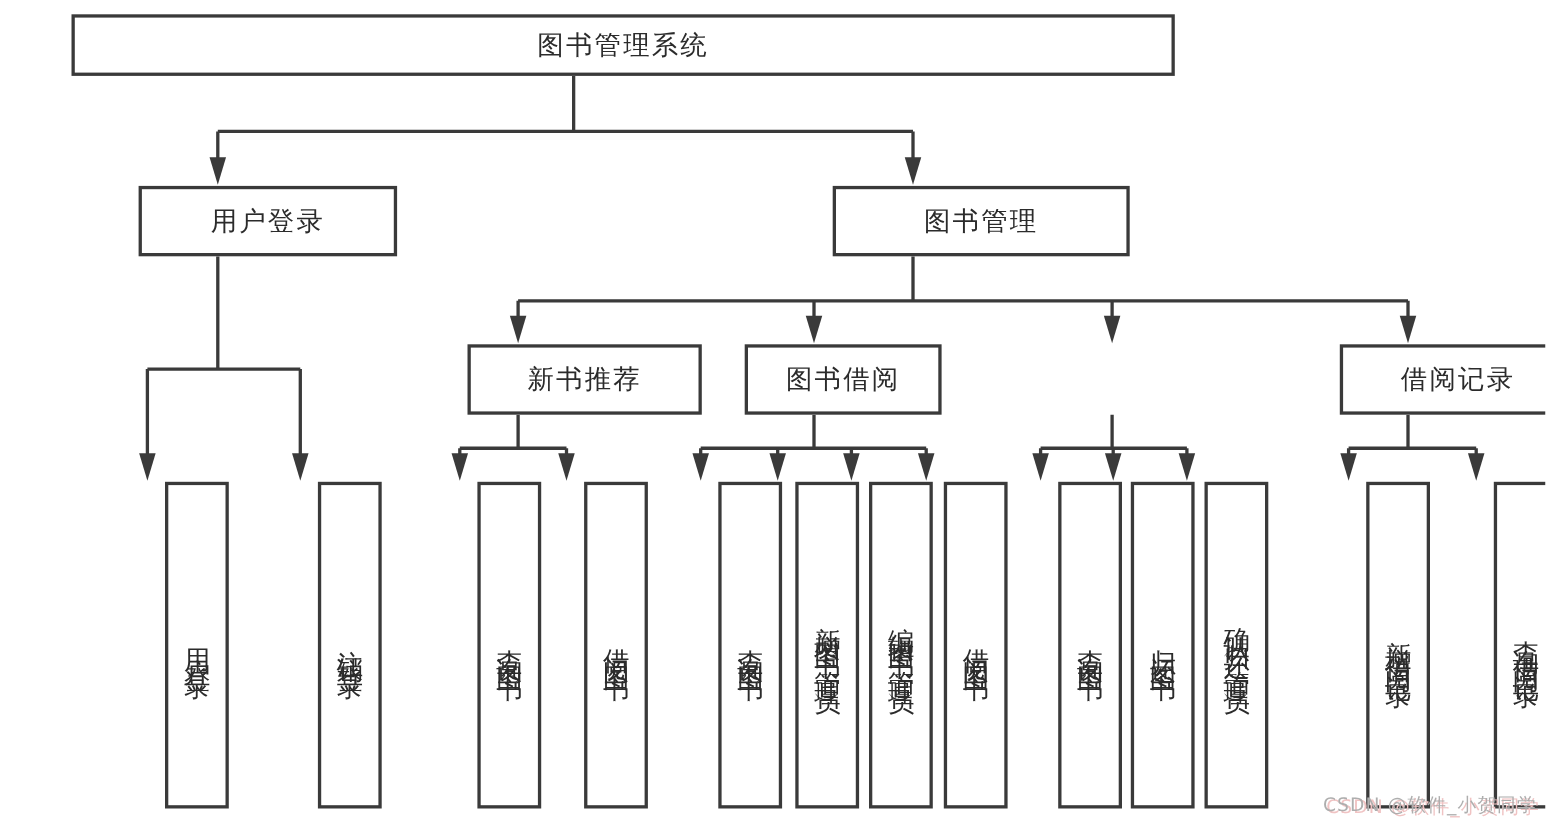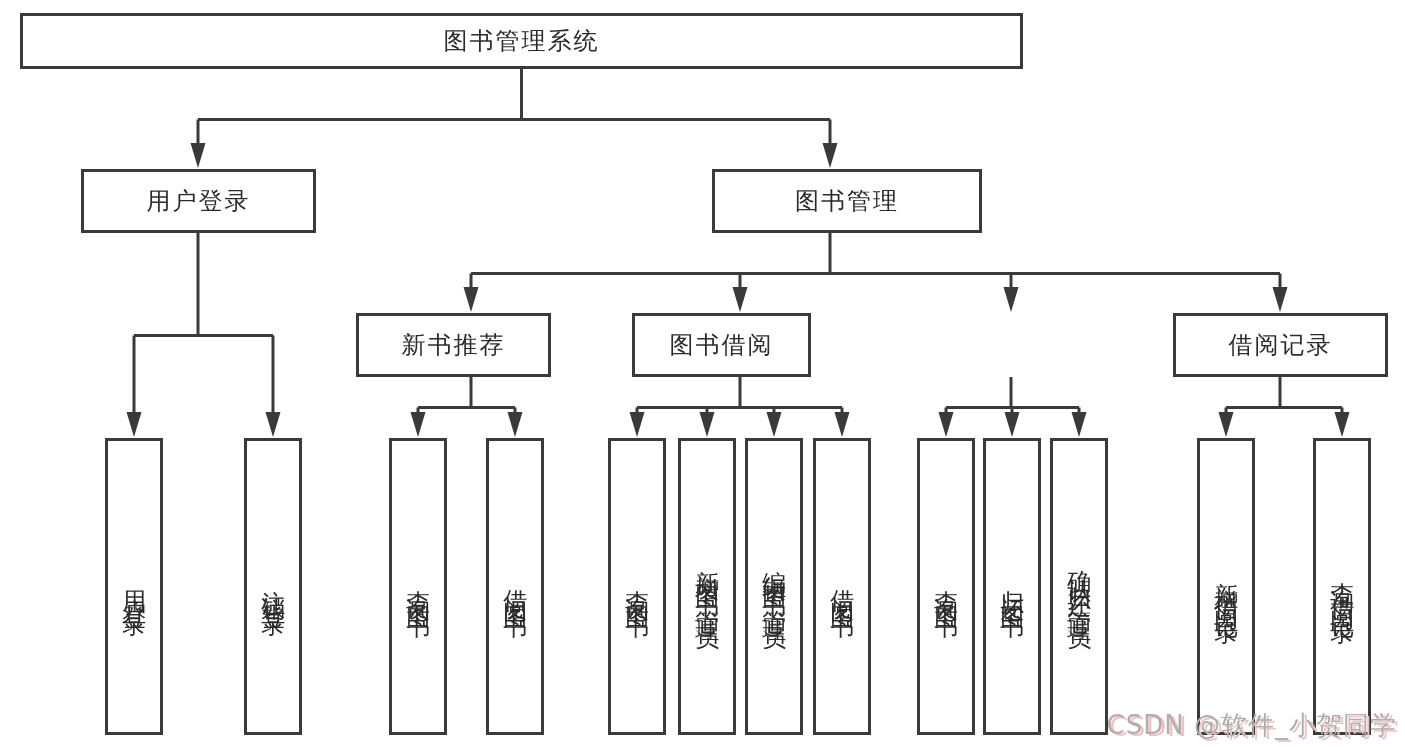--- a/index.html
+++ b/index.html
@@ -2,32 +2,32 @@
 <html><head>
 <meta charset="utf-8">
 <style>
   html,body{margin:0;padding:0;background:#ffffff;}
   .stage{
     position:relative;width:1405px;height:747px;background:#ffffff;
     font-family:"DejaVu Sans",sans-serif;color:#2b2b2b;overflow:hidden;
   }
   .box{
     position:absolute;box-sizing:border-box;border:3px solid #3a3a3a;background:#ffffff;
-    display:flex;align-items:center;justify-content:center;
+    display:flex;align-items:center;justify-content:center;margin-left:45px;
   }
   .hlabel{font-size:24px;letter-spacing:2px;white-space:nowrap;}
   .vtext{
     writing-mode:vertical-rl;text-orientation:mixed;
     font-size:24px;line-height:1.1;letter-spacing:8px;white-space:nowrap;
   }
   svg.connectors{position:absolute;left:0;top:0;z-index:0;}
   .box{z-index:1;}
   .watermark{
     position:absolute;right:8px;bottom:4px;z-index:5;
-    font-size:26px;letter-spacing:1px;color:#aeaeae;
+    font-size:17px;letter-spacing:1px;color:#aeaeae;
     text-shadow:3px 2px 0 #f0c3c3;
     white-space:nowrap;
   }
 </style>
 </head>
 <body>
 
 <div class="stage">
 
   <svg class="connectors" width="1405" height="747" viewBox="0 0 1405 747">
@@ -102,21 +102,21 @@
     <span class="hlabel">图书管理系统</span>
   </div>
 
   <div class="box" style="left:81px;top:169px;width:235px;height:64px">
     <span class="hlabel">用户登录</span>
   </div>
   <div class="box" style="left:712px;top:169px;width:270px;height:64px">
     <span class="hlabel">图书管理</span>
   </div>
 
-  <div class="box" style="left:356px;top:313px;width:195px;height:64px">
+  <div class="box" style="left:380px;top:313px;width:213px;height:64px">
     <span class="hlabel">新书推荐</span>
   </div>
   <div class="box" style="left:632px;top:313px;width:179px;height:64px">
     <span class="hlabel">图书借阅</span>
   </div>
   <div class="box" style="left:1173px;top:313px;width:215px;height:64px">
     <span class="hlabel">借阅记录</span>
   </div>
 
   <div class="box" style="left:105px;top:438px;width:58px;height:297px">

